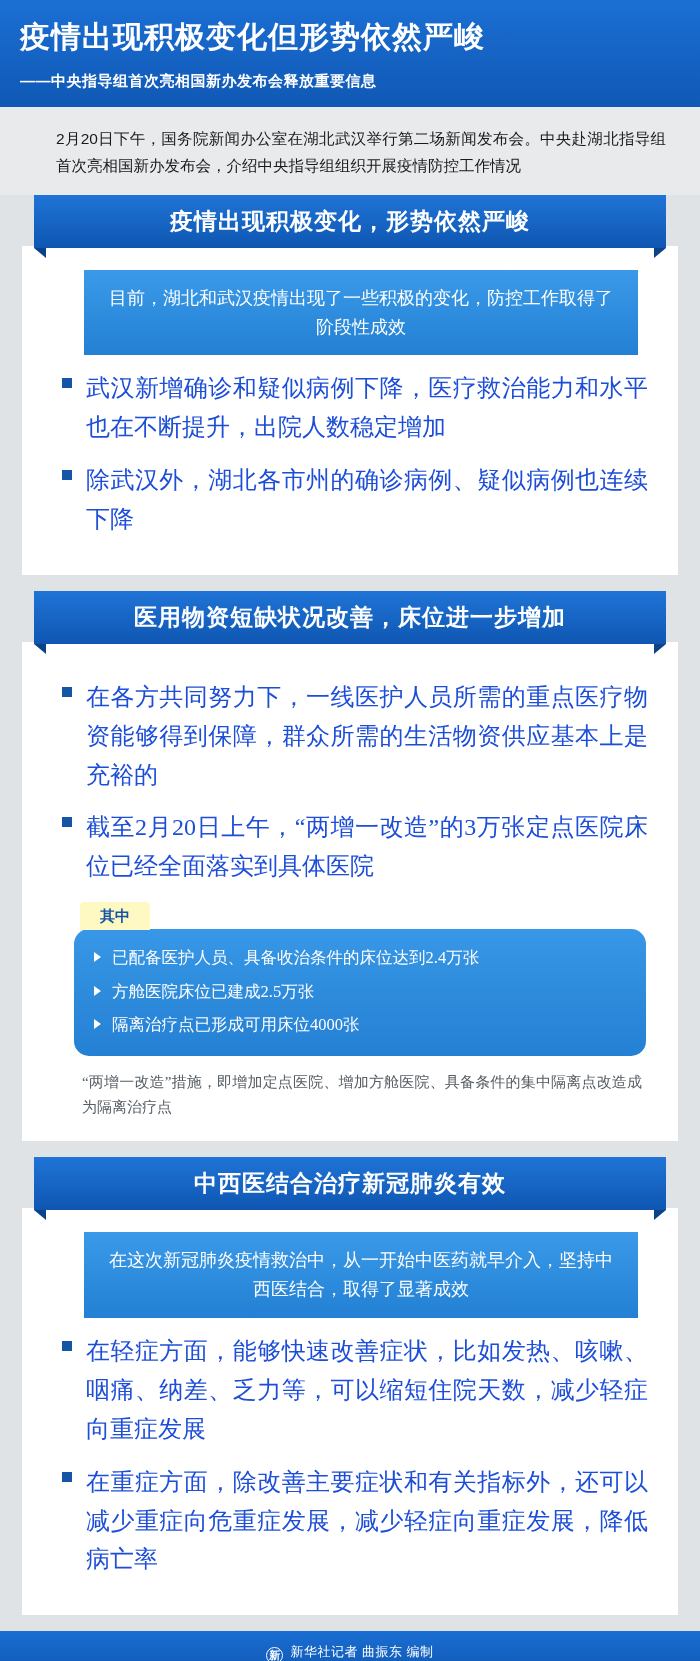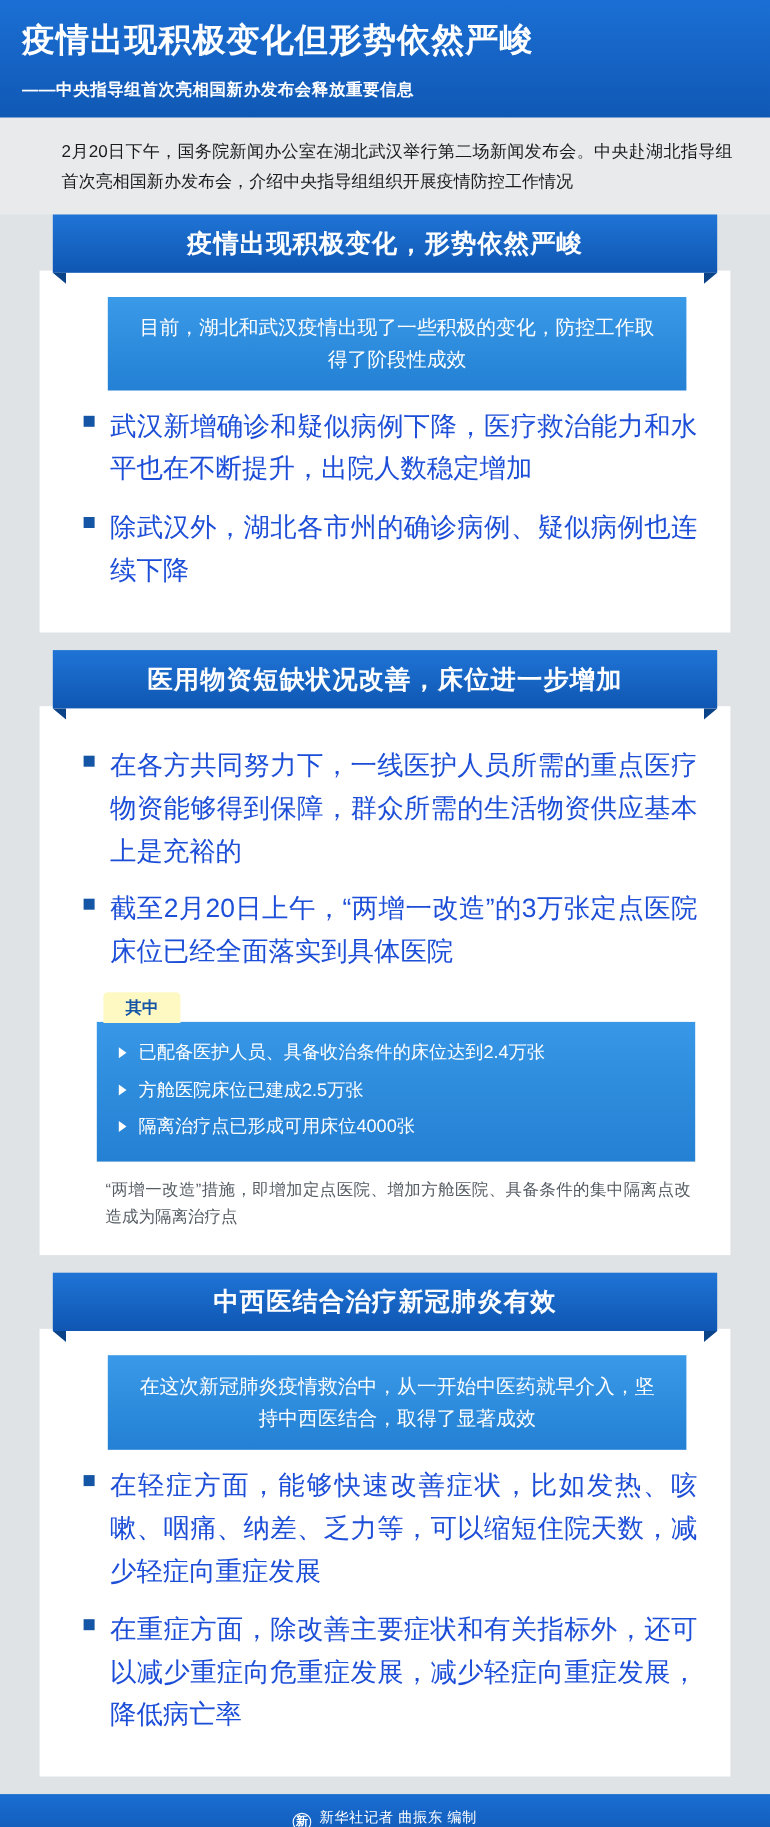--- a/index.html
+++ b/index.html
@@ -42,21 +42,21 @@
   .intro {
     background:#e8eaec;
     padding:18px 34px 16px 56px;
     color:#1a1a1a;
     font-size:15.5px;
     line-height:1.75;
     text-align:justify;
   }
 
   
-  .section { position:relative; margin:0 0 16px 0; padding:0 36px; }
+  .section { position:relative; margin:0 0 16px 0; padding:0 22px;font-family:Liberation Serif, serif; }
   .sec-title-wrap { position:relative; z-index:3; }
   .sec-title {
     background:#1565c8;
     background:linear-gradient(180deg,#1f74d6 0%,#0f56b2 100%);
     color:#ffffff;
     font-size:23px;
     font-weight:bold;
     text-align:center;
     padding:11px 10px 11px 10px;
     margin:0 12px 0 12px;
@@ -131,20 +131,21 @@
     border-top-right-radius:4px;
     position:relative;
     z-index:2;
     margin-left:6px;
   }
   .sub-box {
     background:#2f8fe0;
     background:linear-gradient(180deg,#3897e6 0%,#2480d3 100%);
     padding:12px 18px 14px 18px;
     margin-top:-1px;
+    border-radius:15px;
   }
   .sub-item {
     color:#ffffff;
     font-size:16.5px;
     line-height:1.55;
     padding:4px 0 4px 20px;
     position:relative;
   }
   .sub-item .tri {
     position:absolute;

